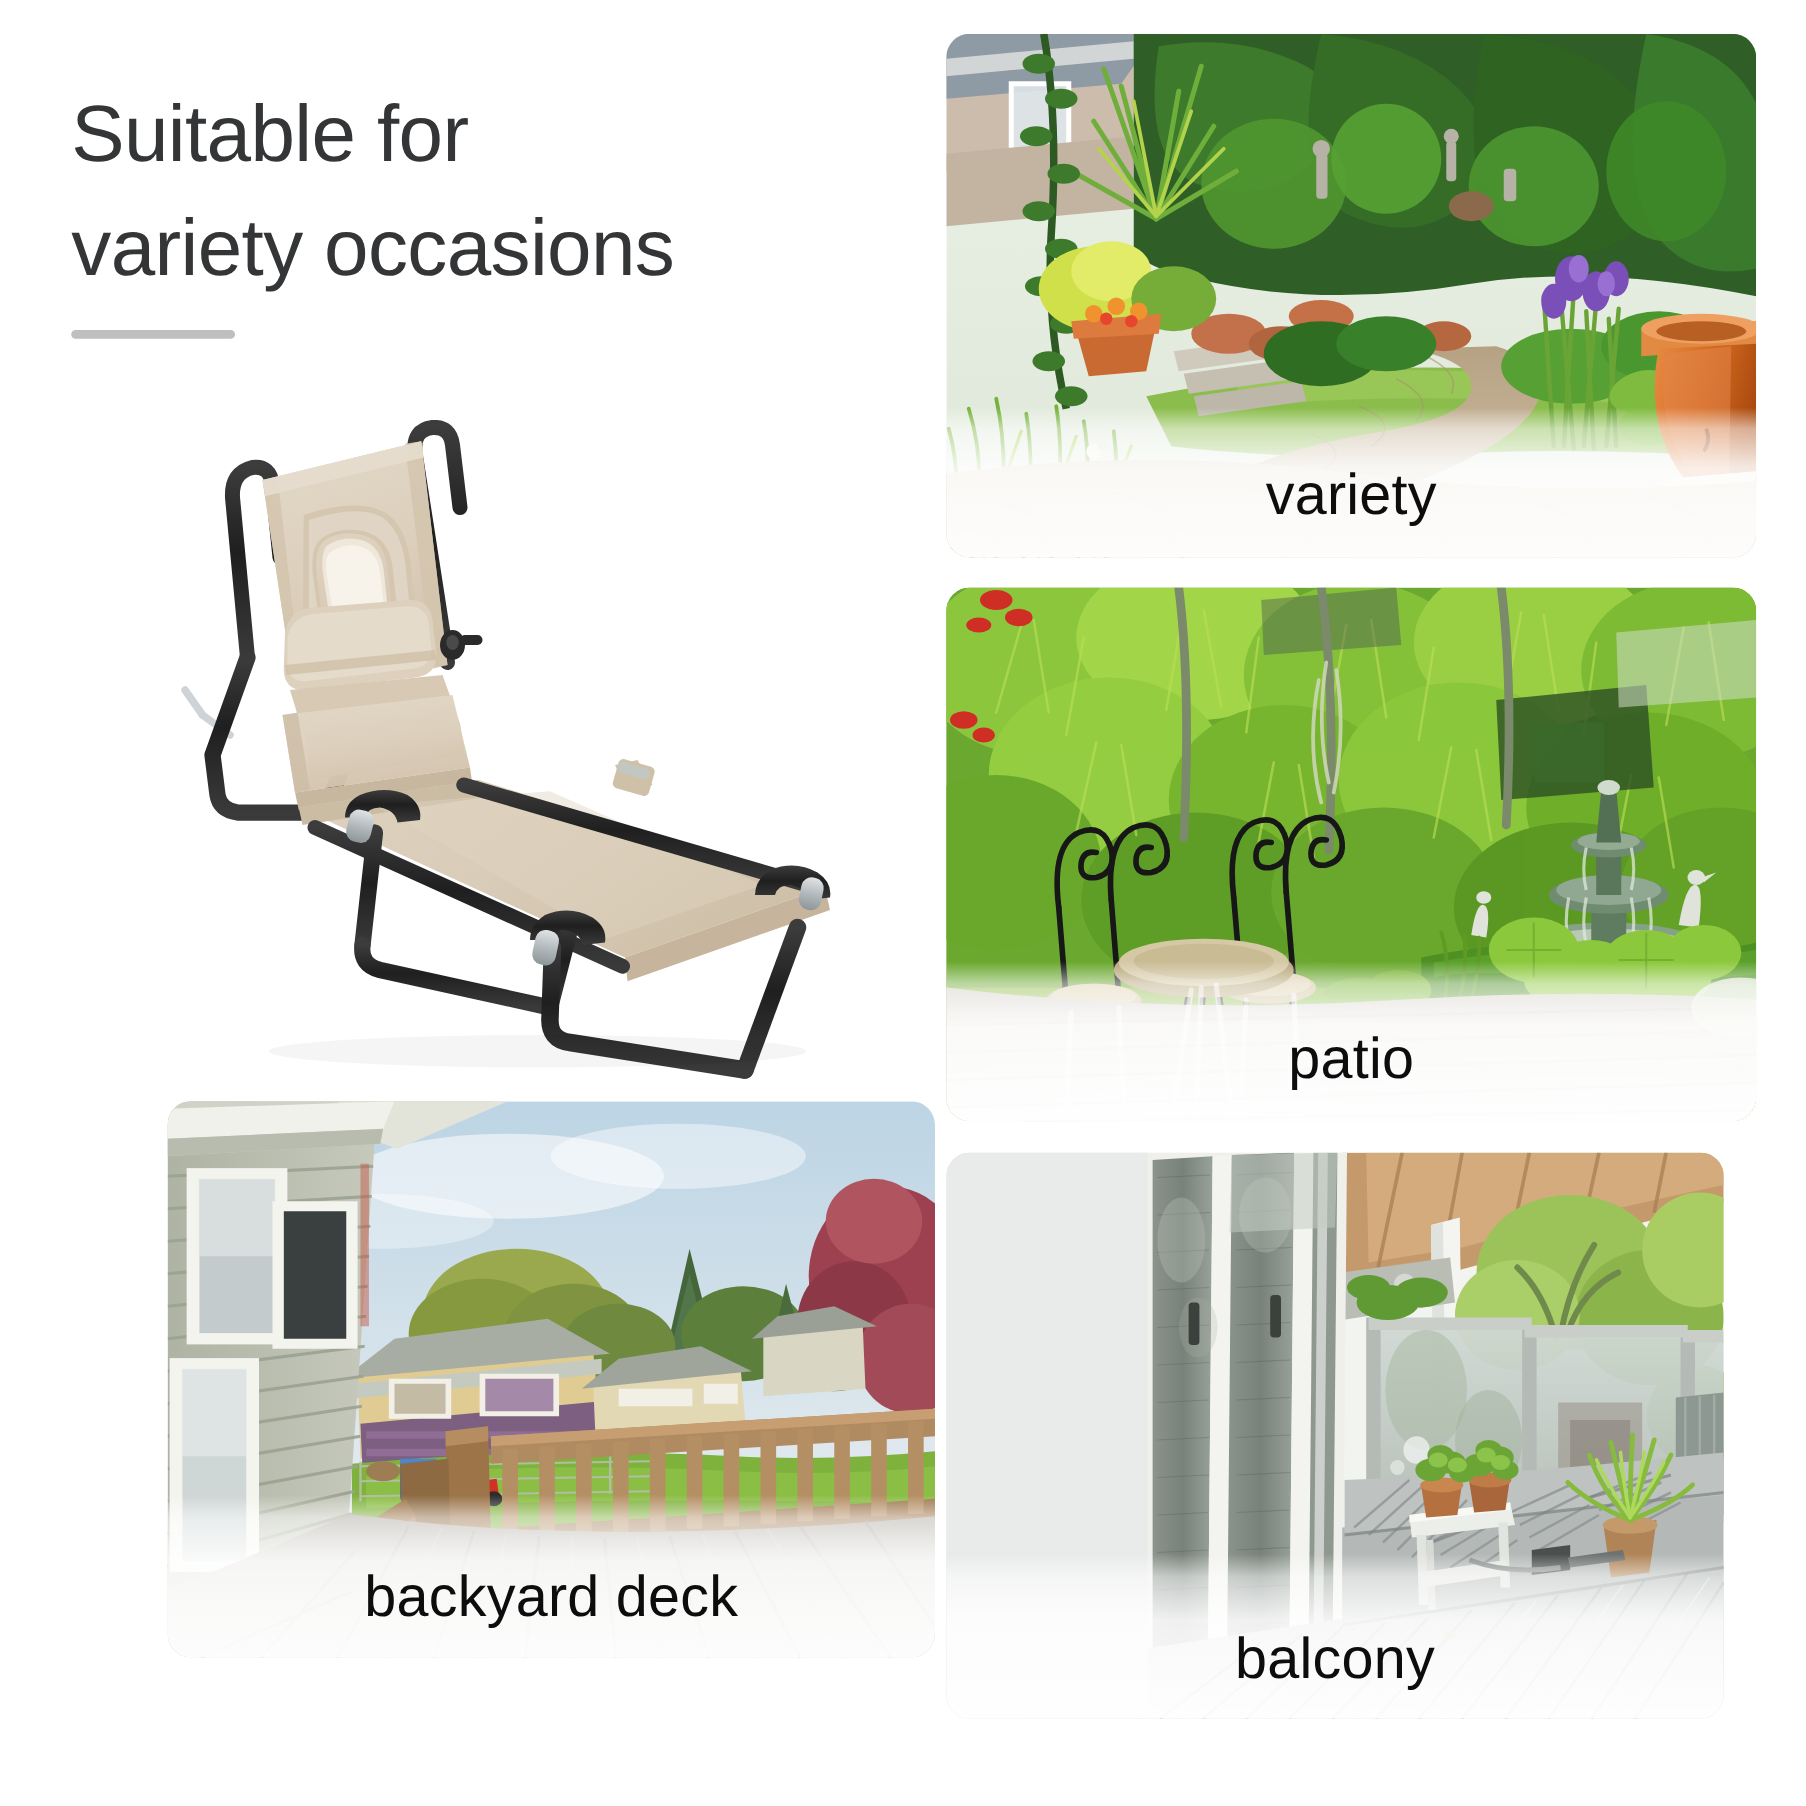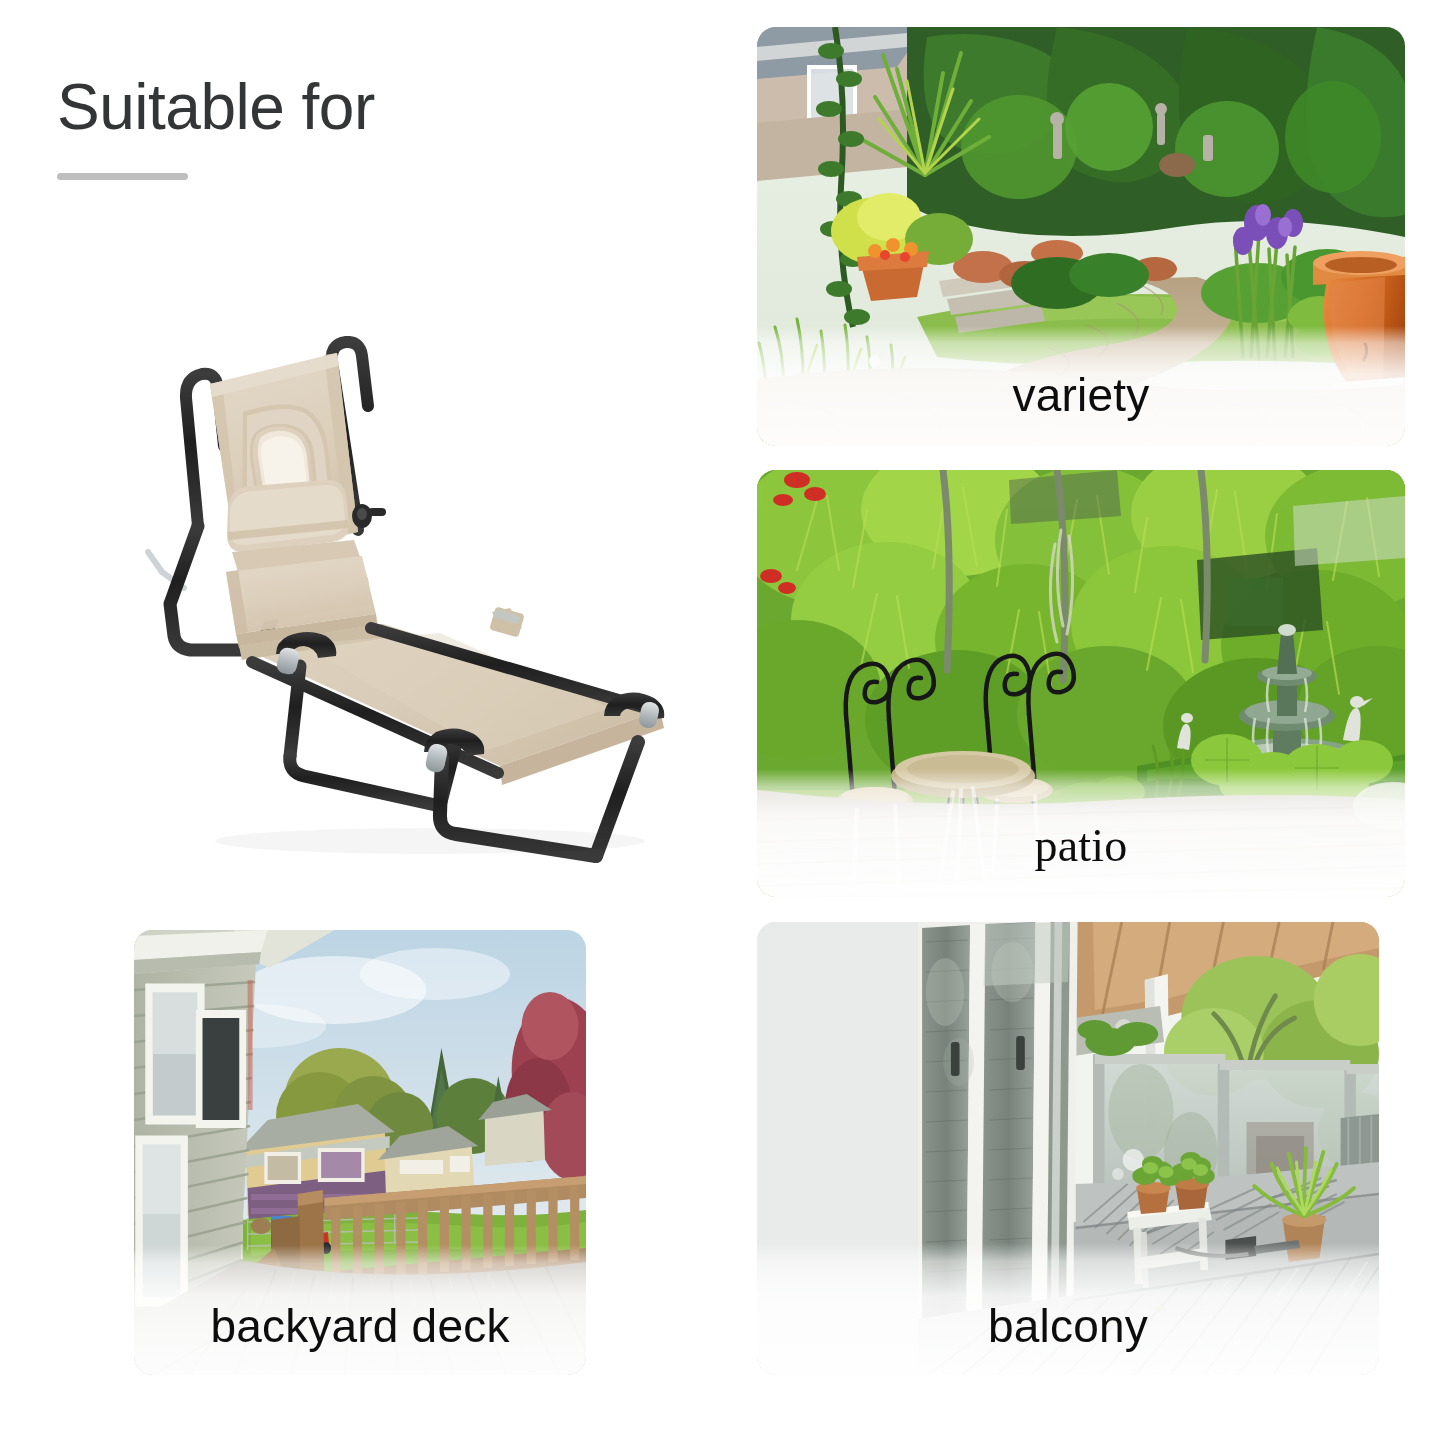--- a/index.html
+++ b/index.html
@@ -38,21 +38,21 @@
 
   
   .photo-card {
     position:absolute;
     border-radius:19px;
     overflow:hidden;
     background:#ffffff;
   }
   #card-garden  { left:757px; top:27px;  width:648px; height:419px; }
   #card-patio   { left:757px; top:470px; width:648px; height:427px; }
-  #card-deck    { left:134px; top:930px; width:452px; height:445px; }
+  #card-deck    { left:134px; top:881px; width:614px; height:445px; }
   #card-balcony { left:757px; top:922px; width:622px; height:453px; }
 
   .photo-art { position:absolute; inset:0; }
   .photo-art svg { width:100%; height:100%; display:block; }
 
   
   .caption-veil {
     position:absolute; left:0; right:0; bottom:0;
     background:linear-gradient(to bottom,
         rgba(255,255,255,0) 0%,
@@ -69,35 +69,36 @@
   .caption {
     position:absolute; left:0; right:0;
     text-align:center;
     font-size:46px;
     color:#0d0d0d;
     font-weight:400;
     letter-spacing:0.2px;
     line-height:1;
   }
   #cap-garden  { bottom:28px; }
-  #cap-patio   { bottom:28px;font-family:Liberation Serif, serif; }
+  #cap-patio   { bottom:28px; }
   #cap-deck    { bottom:26px; }
   #cap-balcony { bottom:26px; }
 
   
   #balcony-panel {
     position:absolute; left:0; top:0; width:161px; height:100%;
     background:#e9eaea;
   }
 </style>
 </head>
 <body>
 
 <div id="headline-block">
   <div class="headline-line">Suitable for</div>
+  <div class="headline-line">variety occasions</div>
   <div id="headline-rule"></div>
 </div>
 
 <div id="product-figure">
 <svg viewBox="0 0 560 530" xmlns="http://www.w3.org/2000/svg">
   <defs>
     <linearGradient id="fab" x1="0" y1="0" x2="0.3" y2="1">
       <stop offset="0" stop-color="#e3d8c8"></stop>
       <stop offset="0.55" stop-color="#ddd0bd"></stop>
       <stop offset="1" stop-color="#d2c3ad"></stop>

